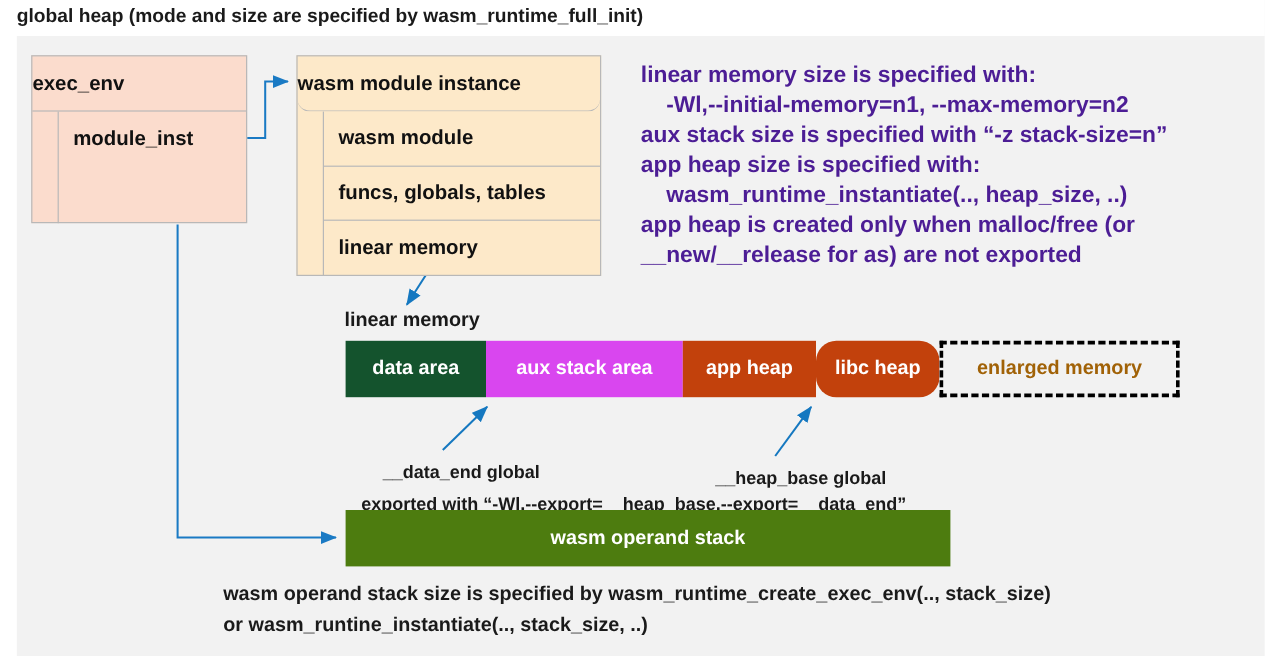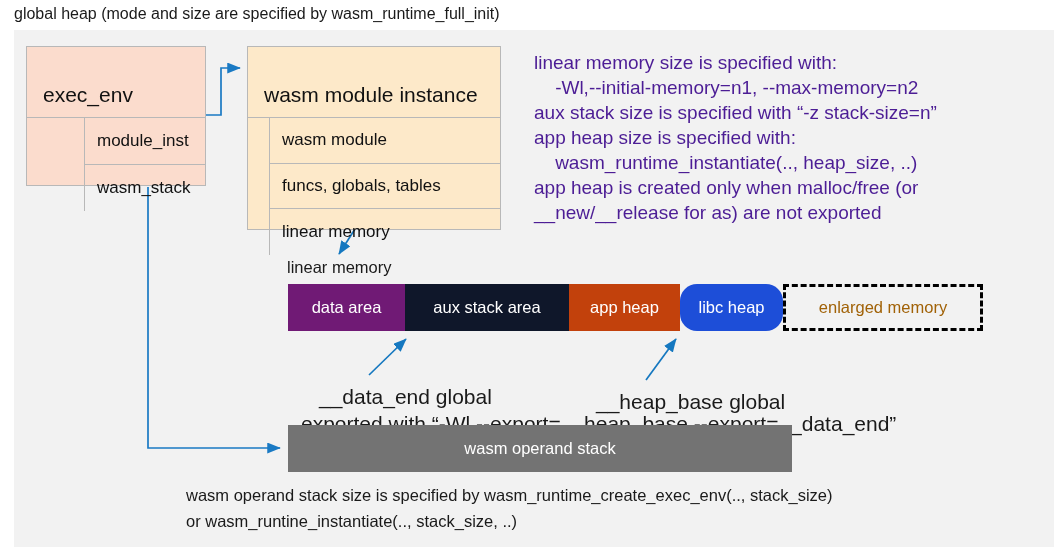--- a/index.html
+++ b/index.html
@@ -3,64 +3,64 @@
 <meta charset="utf-8">
 <style>
   html,body{margin:0;padding:0;}
   body{
     width:1054px;height:547px;
     background:#ffffff;
     font-family:"Liberation Sans", sans-serif;
     overflow:hidden;
     position:relative;
   }
-  #root{position:absolute;left:0;top:0;width:908px;height:547px;}
+  #root{position:absolute;left:0;top:0;width:908px;height:547px;font-weight:bold;}
 
   
   .title{
     position:absolute;left:14px;top:5px;
     font-size:16px;color:#1a1a1a;white-space:nowrap;
   }
 
   
   .canvas{
     position:absolute;left:14px;top:30px;
     width:1040px;height:517px;
     background:#f2f2f2;
   }
 
   
   .struct{position:absolute;border:1px solid #b8b8b8;box-sizing:border-box;}
   .struct .hdr{
     box-sizing:border-box;width:100%;
     border-bottom:1px solid #b8b8b8;
     display:flex;align-items:center;
-    padding-left:16px;font-size:21px;color:#111;margin-top:25px;
+    padding-left:0;font-size:17px;color:#111;
   }
   .struct .body{display:flex;box-sizing:border-box;width:100%;}
   .struct .gutter{box-sizing:border-box;border-right:1px solid #b8b8b8;}
   .struct .rows{flex:1;box-sizing:border-box;}
   .struct .row{
     box-sizing:border-box;
     display:flex;align-items:center;
     padding-left:12px;font-size:17px;color:#111;
     border-bottom:1px solid #b8b8b8;
   }
   .struct .row:last-child{border-bottom:none;}
 
   
   #exec-env{left:12px;top:16px;width:180px;height:140px;background:#fbdccd;}
   #exec-env .hdr{height:46px;}
-  #exec-env .body{height:93px;padding-left:36px;}
+  #exec-env .body{height:93px;}
   #exec-env .gutter{width:22px;}
   #exec-env .row{height:46.5px;}
 
   
   #module-inst{left:233px;top:16px;width:254px;height:184px;background:#fde9c9;}
-  #module-inst .hdr{height:46px;}
+  #module-inst .hdr{height:46px;border-radius:10px;}
   #module-inst .body{height:137px;justify-content:flex-end;}
   #module-inst .gutter{width:22px;}
   #module-inst .row{height:45.6px;}
 
   
   .notes{
     position:absolute;left:520px;top:20px;width:510px;
     font-size:19px;line-height:25px;color:#4c1d95;
     white-space:pre-wrap;
   }
@@ -75,29 +75,29 @@
     display:flex;align-items:center;justify-content:center;
     color:#ffffff;font-size:16.5px;box-sizing:border-box;
     white-space:nowrap;
   }
   .seg.enlarged{
     background:#f2f2f2;color:#a16207;
     border:3px dashed #000000;
   }
 
   
-  .ann{position:absolute;font-size:21px;color:#1a1a1a;white-space:nowrap;}
+  .ann{position:absolute;font-size:15px;color:#1a1a1a;white-space:nowrap;}
   #ann-data-end{left:305px;top:355px;}
   #ann-heap-base{left:582px;top:360px;}
   #ann-export{left:287px;top:382px;}
 
   
   #operand-stack{
     position:absolute;left:274px;top:395px;width:504px;height:47px;
-    background:#737373;color:#ffffff;font-size:16.5px;
+    background:#4d7c0f;color:#ffffff;font-size:16.5px;
     display:flex;align-items:center;justify-content:center;
   }
   .bottom-note{
     position:absolute;left:172px;top:452px;width:870px;
     font-size:16.5px;line-height:26px;color:#1a1a1a;white-space:pre-wrap;
   }
 
   
   #wires{position:absolute;left:0;top:0;width:1040px;height:517px;pointer-events:none;}
 </style>
@@ -130,21 +130,20 @@
 
       <path d="M632,350 L662,309" fill="none" stroke="#1578c0" stroke-width="1.7" marker-end="url(#ah2)"></path>
     </svg>
 
     <div class="struct" id="exec-env">
       <div class="hdr">exec_env</div>
       <div class="body">
         <div class="gutter"></div>
         <div class="rows">
           <div class="row">module_inst</div>
-          <div class="row">wasm_stack</div>
         </div>
       </div>
     </div>
 
     <div class="struct" id="module-inst">
       <div class="hdr">wasm module instance</div>
       <div class="body">
         <div class="gutter"></div>
         <div class="rows">
           <div class="row">wasm module</div>
@@ -157,24 +156,24 @@
     <div class="notes">linear memory size is specified with:
     -Wl,--initial-memory=n1, --max-memory=n2
 aux stack size is specified with “-z stack-size=n”
 app heap size is specified with:
     wasm_runtime_instantiate(.., heap_size, ..)
 app heap is created only when malloc/free (or
 __new/__release for as) are not exported</div>
 
     <div class="lm-label">linear memory</div>
     <div class="membar" id="membar">
-        <div class="seg" style="width: 117px; background: #701a75;">data area</div>
-        <div class="seg" style="width: 164px; background: #0f172a;">aux stack area</div>
+        <div class="seg" style="width: 117px; background: #14532d;">data area</div>
+        <div class="seg" style="width: 164px; background: #d946ef;">aux stack area</div>
         <div class="seg" style="width: 111px; background: #c2410c;">app heap</div>
-        <div class="seg" style="width: 103px; background: #1d4ed8; border-radius: 17px;">libc heap</div>
+        <div class="seg" style="width: 103px; background: #c2410c; border-radius: 17px;">libc heap</div>
         <div class="seg enlarged" style="width: 200px;">enlarged memory</div>
       </div>
 
     <div class="ann" id="ann-data-end">__data_end global</div>
     <div class="ann" id="ann-export">exported with “-Wl,--export=__heap_base,--export=__data_end”</div>
     <div class="ann" id="ann-heap-base">__heap_base global</div>
 
     <div id="operand-stack">wasm operand stack</div>
     <div class="bottom-note">wasm operand stack size is specified by wasm_runtime_create_exec_env(.., stack_size)
 or wasm_runtine_instantiate(.., stack_size, ..)</div>

